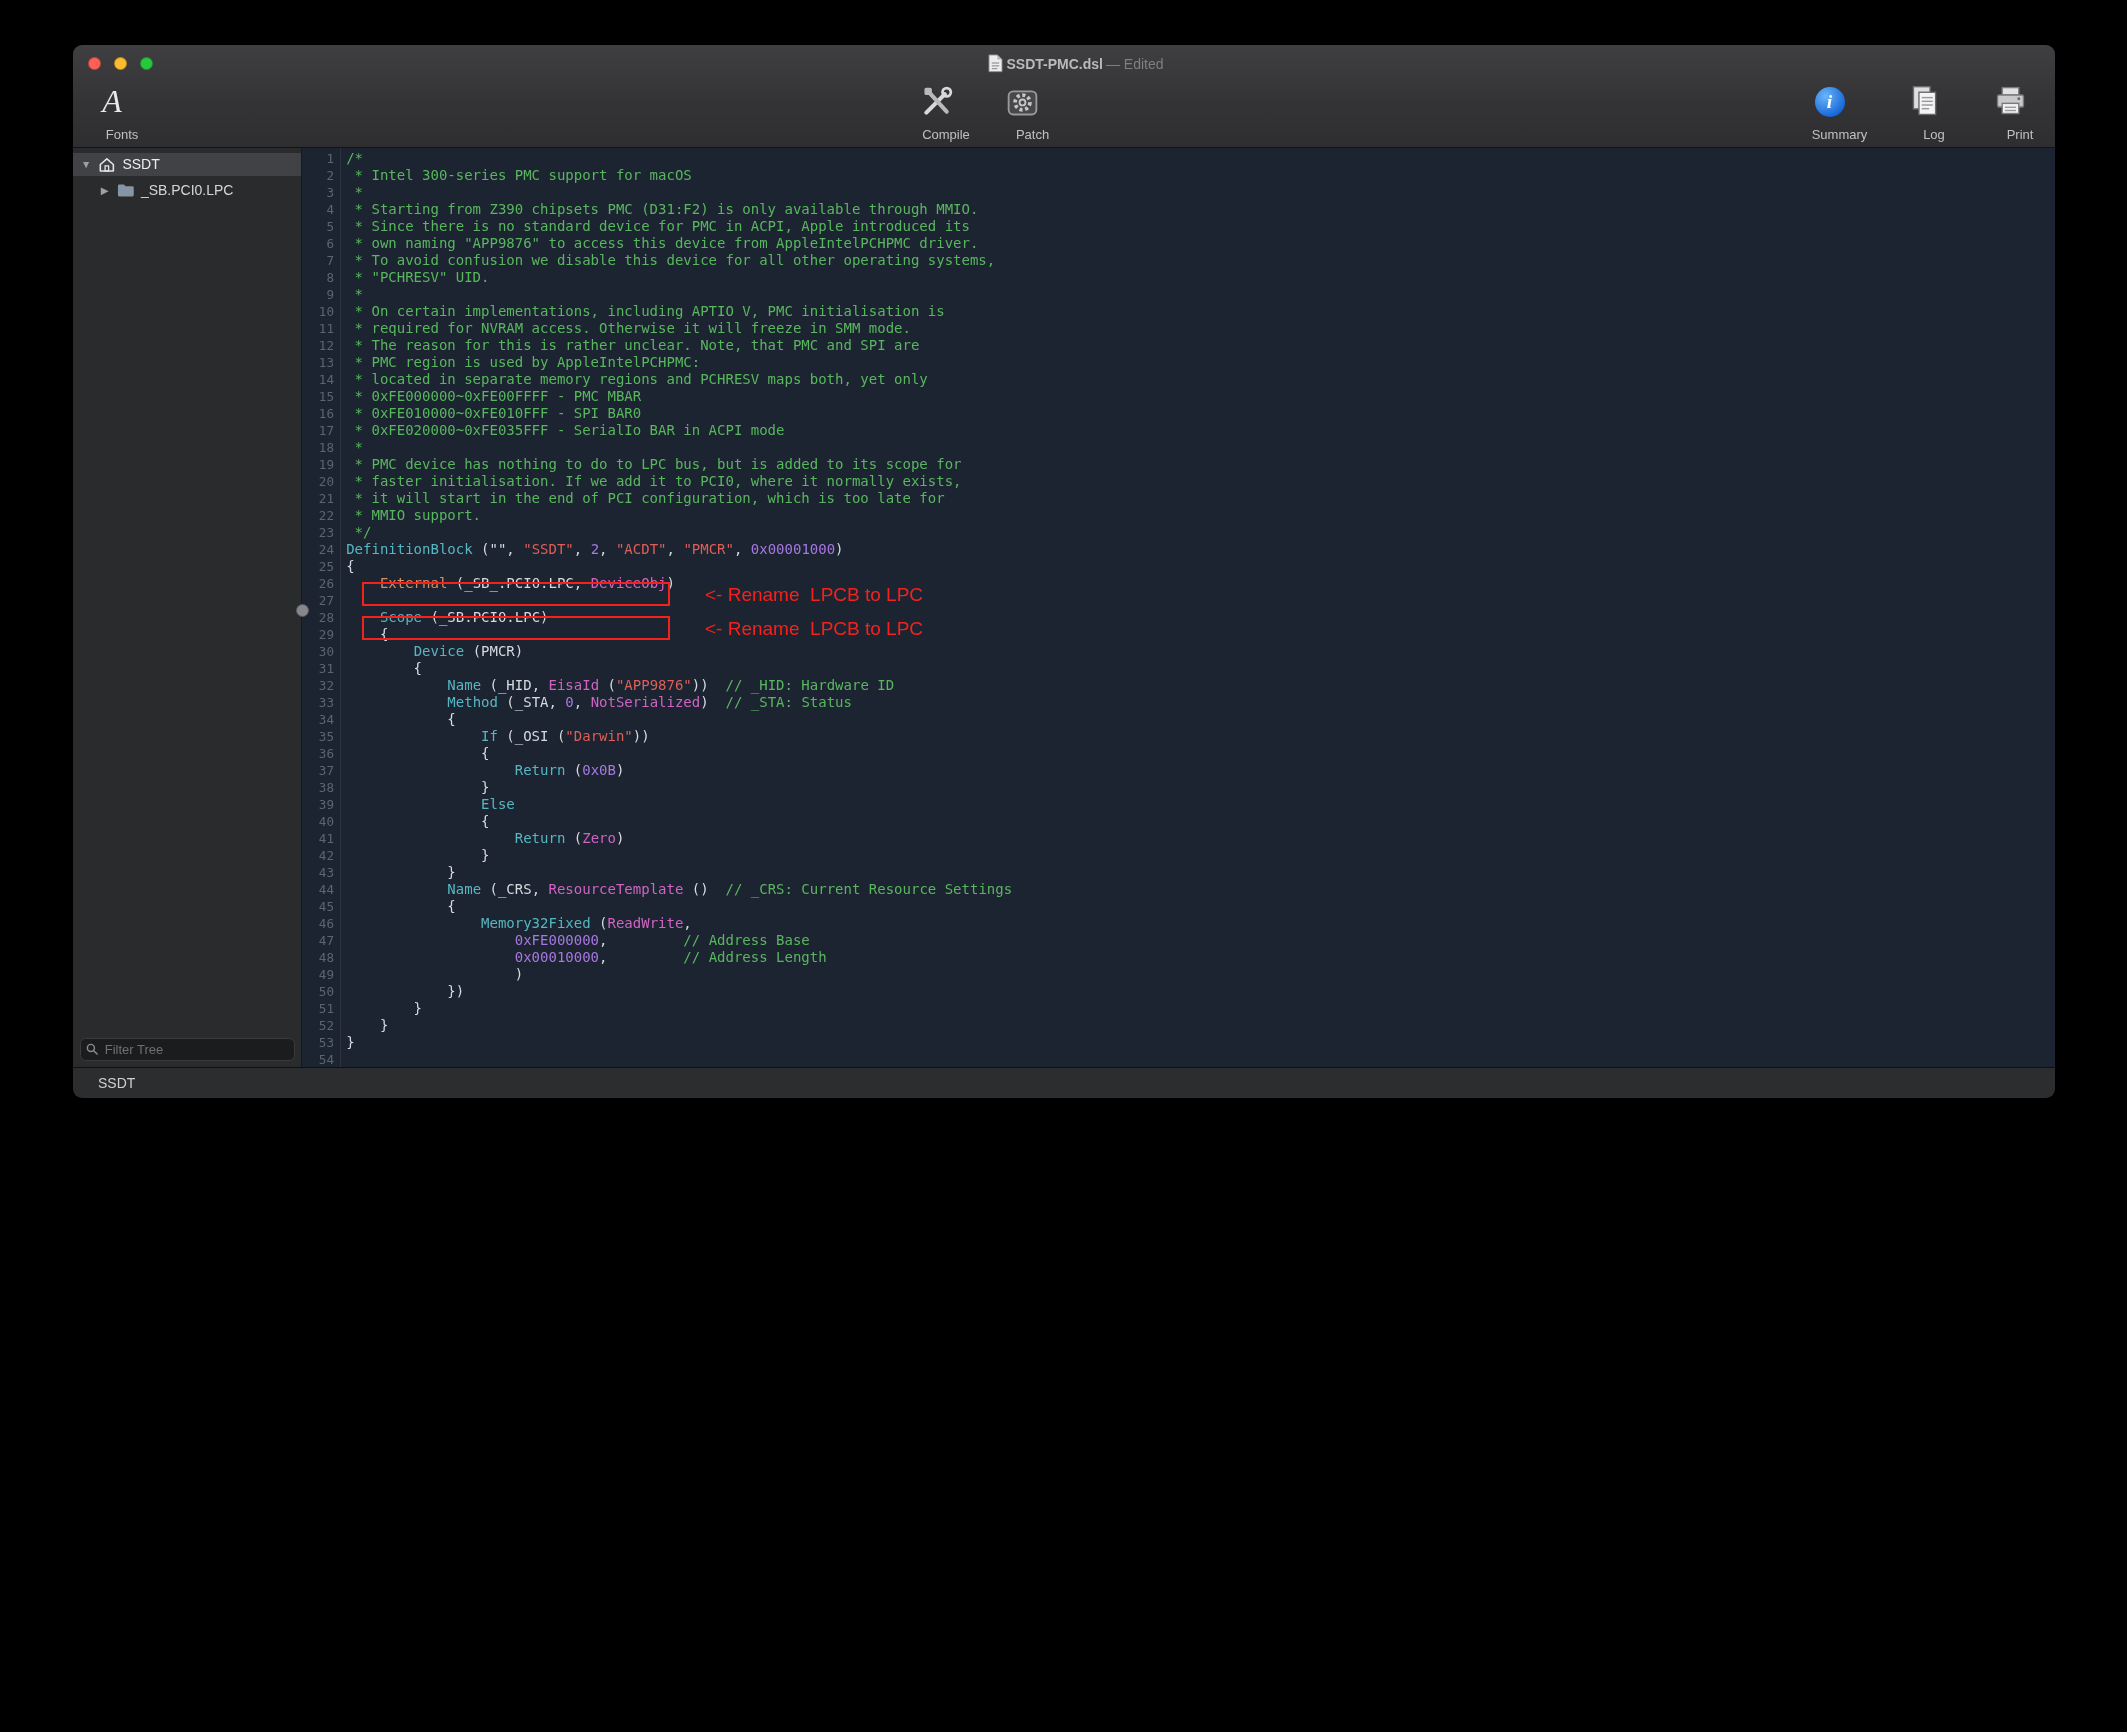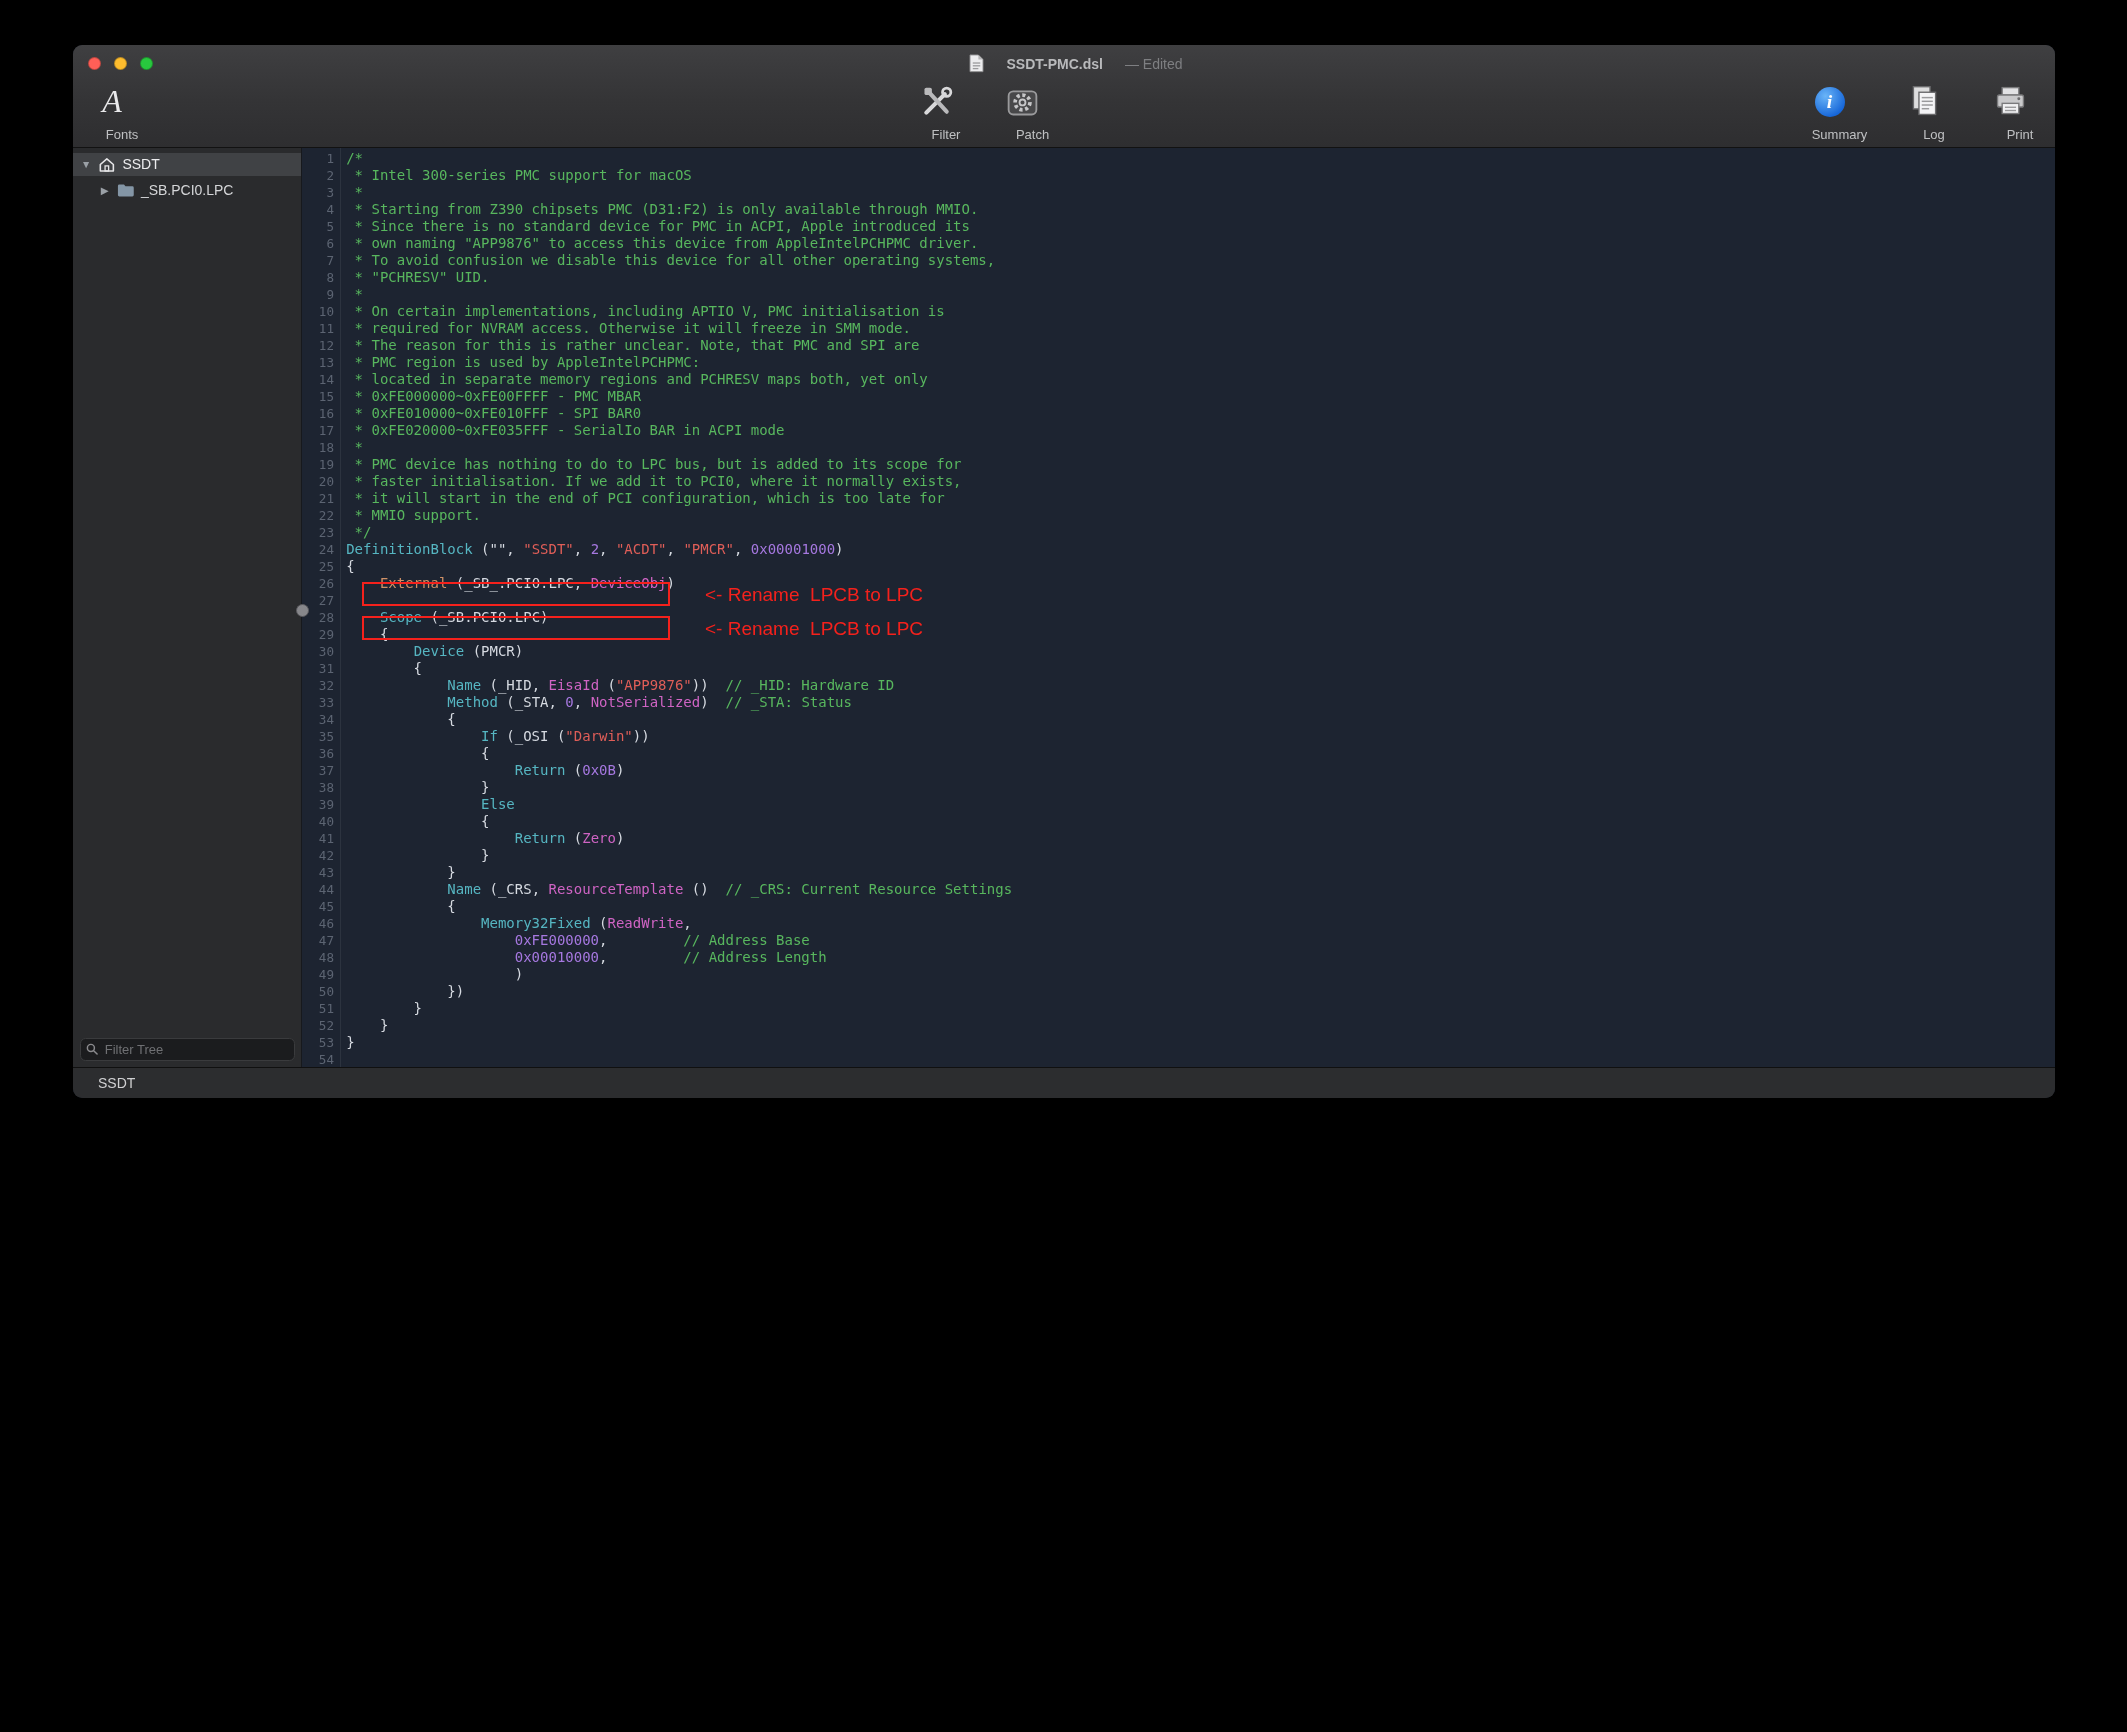--- a/index.html
+++ b/index.html
@@ -16,21 +16,21 @@
   .chrome{
     position:absolute;left:0;top:0;right:0;height:102px;
     background:linear-gradient(#3f3f41,#343436 55%,#2e2e30);
     border-bottom:0.9px solid #121212;
   }
   .traffic-lights{position:absolute;left:15px;top:12px;display:flex;gap:13px;}
   .tl{width:13px;height:13px;border-radius:50%;border:0.9px solid rgba(0,0,0,.25);box-sizing:border-box;}
   .tl.red{background:#ff5f57}.tl.yellow{background:#fdbc2e}.tl.green{background:#28c83e}
   .title-row{
     position:absolute;left:0;right:8px;top:0;height:37px;
-    display:flex;align-items:center;justify-content:center;gap:22px;margin-left:32px;
+    display:flex;align-items:center;justify-content:center;gap:3px;margin-left:32px;
   }
   .title-row .t-main{color:#b9babc;font-size:14px;font-weight:700;}
   .title-row .t-edited{color:#7e7f82;font-size:14px;}
   .tb-item{
     position:absolute;top:35px;height:63px;display:flex;flex-direction:column;
     align-items:center;justify-content:space-between;cursor:default;
   }
   .tb-label{color:#bfc0c2;font-size:13px;line-height:13px;padding-bottom:1.9px;margin-left:20px;}
   .tb-icon{display:flex;align-items:center;justify-content:center;height:43px;}
   .fonts-a{font-family:"Liberation Serif", serif;font-style:italic;font-size:32px;color:#e9e9eb;line-height:37px;}
@@ -142,21 +142,21 @@
 
     <div class="tb-item" style="left:820px;width:86px;">
       <div class="tb-icon">
         <svg width="37" height="37" viewBox="0 0 40 40">
           <line x1="9" y1="32" x2="29" y2="12" stroke="#d8d8da" stroke-width="4.5" stroke-linecap="round"></line>
           <circle cx="31" cy="10" r="4.5" fill="none" stroke="#d8d8da" stroke-width="3"></circle>
           <line x1="11" y1="9" x2="31" y2="31" stroke="#b9b9bb" stroke-width="4.5" stroke-linecap="round"></line>
           <rect x="7" y="5" width="8" height="8" rx="2" fill="#b9b9bb"></rect>
         </svg>
       </div>
-      <div class="tb-label">Filter</div>
+      <div class="tb-label">Compile</div>
     </div>
 
     <div class="tb-item" style="left:912px;width:75px;">
       <div class="tb-icon">
         <svg width="37" height="37" viewBox="0 0 40 40">
           <rect x="5" y="9" width="30" height="25" rx="5" fill="#48484a" stroke="#9a9a9c" stroke-width="2"></rect>
           <circle cx="20" cy="21" r="8" fill="none" stroke="#c6c6c8" stroke-width="4" stroke-dasharray="3.4 2.8"></circle>
           <circle cx="20" cy="21" r="3.2" fill="none" stroke="#c6c6c8" stroke-width="2"></circle>
         </svg>
       </div>

